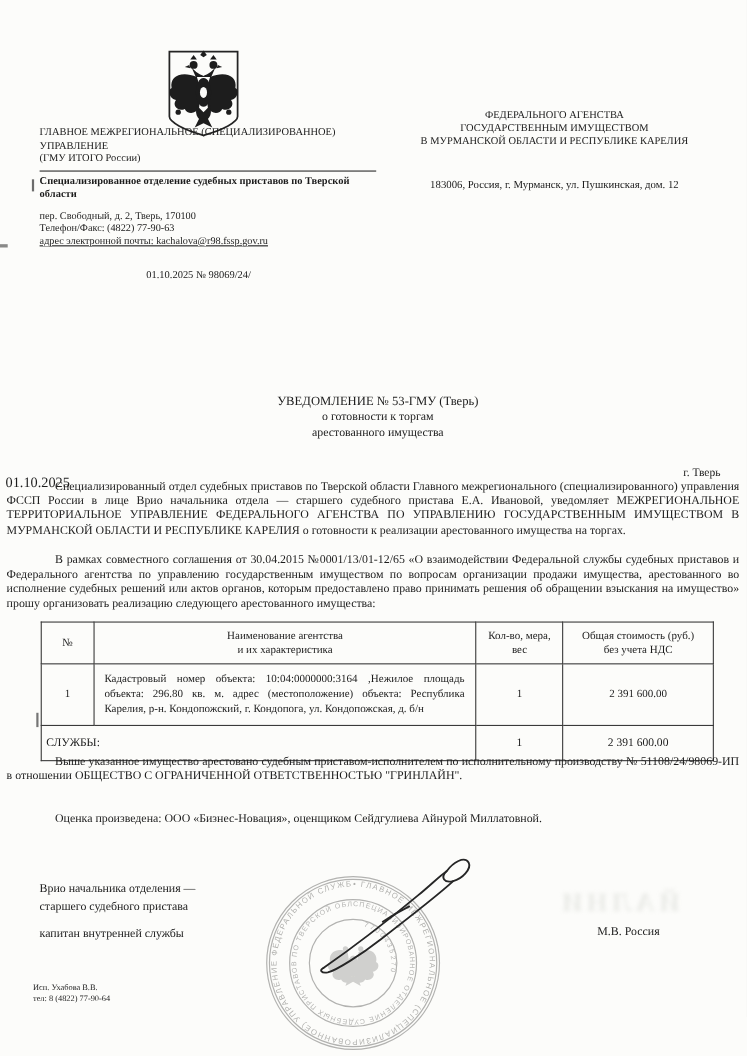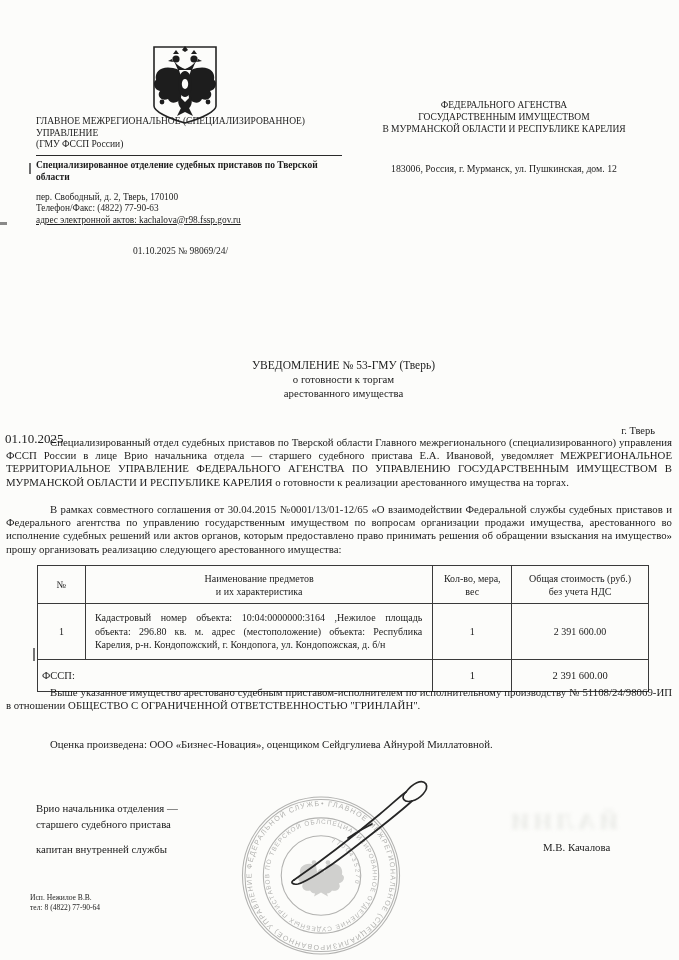--- a/index.html
+++ b/index.html
@@ -91,27 +91,27 @@
       <path d="M33,64 L29,72 L37,68 L45,72 L41,64 Z"></path>
 
       <circle cx="14" cy="58" r="2.4"></circle>
       <circle cx="60" cy="58" r="2.4"></circle>
     </g>
   </svg>
 
   <div class="sender-block">
     <div class="sender-org">ГЛАВНОЕ МЕЖРЕГИОНАЛЬНОЕ (СПЕЦИАЛИЗИРОВАННОЕ)</div>
     <div class="sender-org">УПРАВЛЕНИЕ</div>
-    <div class="sender-org">(ГМУ ФССП России)</div>
+    <div class="sender-org">(ГМУ ИТОГО России)</div>
     <hr class="sender-divider">
     <div class="sender-dept">Специализированное отделение судебных приставов по Тверской области</div>
     <div class="sender-addr">
       <div>пер. Свободный, д. 2, Тверь, 170100</div>
       <div>Телефон/Факс: (4822) 77-90-63</div>
-      <div class="sender-email">адрес электронной актов: kachalova@r98.fssp.gov.ru</div>
+      <div class="sender-email">адрес электронной почты: kachalova@r98.fssp.gov.ru</div>
     </div>
   </div>
 
   <div class="ref-line">01.10.2025 № 98069/24/</div>
 
   <div class="recipient-block">
     <div>ФЕДЕРАЛЬНОГО АГЕНСТВА</div>
     <div>ГОСУДАРСТВЕННЫМ ИМУЩЕСТВОМ</div>
     <div>В МУРМАНСКОЙ ОБЛАСТИ И РЕСПУБЛИКЕ КАРЕЛИЯ</div>
     <div class="recipient-addr">183006, Россия, г. Мурманск, ул. Пушкинская, дом. 12</div>
@@ -134,56 +134,56 @@
       <colgroup>
           <col style="width:48px">
           <col style="width:348px">
           <col style="width:79px">
           <col style="width:137px">
         </colgroup>
       <tbody>
           <tr>
         <th>№</th>
         <th>
-          <div>Наименование предметов</div>
+          <div>Наименование агентства</div>
           <div>и их характеристика</div>
         </th>
         <th>
           <div>Кол-во, мера,</div>
           <div>вес</div>
         </th>
         <th>
           <div>Общая стоимость (руб.)</div>
           <div>без учета НДС</div>
         </th>
       </tr>
       <tr class="row-item">
         <td class="c-center">1</td>
         <td class="c-name">Кадастровый  номер объекта: 10:04:0000000:3164 ,Нежилое площадь объекта: 296.80 кв. м. адрес (местоположение) объекта: Республика Карелия, р-н. Кондопожский, г. Кондопога, ул. Кондопожская, д. б/н</td>
         <td class="c-center">1</td>
         <td class="c-center">2 391 600.00</td>
       </tr>
       <tr class="row-total">
-        <td colspan="2">ФССП:</td>
+        <td colspan="2">СЛУЖБЫ:</td>
         <td class="c-center">1</td>
         <td class="c-center">2 391 600.00</td>
       </tr>
     </tbody>
       </table>
   </div>
 
   <p class="para p3">Выше указанное имущество арестовано судебным приставом-исполнителем по исполнительному производству № 51108/24/98069-ИП в отношении ОБЩЕСТВО С ОГРАНИЧЕННОЙ ОТВЕТСТВЕННОСТЬЮ "ГРИНЛАЙН".</p>
   <p class="para p4">Оценка произведена: ООО «Бизнес-Новация», оценщиком Сейдгулиева Айнурой Миллатовной.</p>
 
   <div class="sig-block">
     <div>Врио начальника отделения —</div>
     <div>старшего судебного пристава</div>
     <div class="sig-rank">капитан внутренней службы</div>
   </div>
-  <div class="sig-name">М.В. Качалова</div>
+  <div class="sig-name">М.В. Россия</div>
 
   <div class="bleed-smudge">ЙАЛНИ</div>
 
   <svg class="stamp" viewBox="0 0 170 170">
     <defs>
       <path id="ringO" d="M85,15 a70,70 0 1,1 -0.01,0"></path>
       <path id="ringI" d="M85,33 a52,52 0 1,1 -0.01,0"></path>
       <path id="ringN" d="M85,50 a35,35 0 1,1 -0.01,0"></path>
     </defs>
     <g stroke="#9a9a98" fill="none" stroke-width="1.1">
@@ -215,21 +215,21 @@
   <svg class="pen-signature" viewBox="0 0 175 135">
     <g fill="none" stroke="#262626" stroke-width="1.7" stroke-linecap="round">
       <path d="M26,108 C52,90 88,62 112,42 C122,34 132,24 138,20"></path>
       <path d="M138,20 C144,12 154,6 158,12 C161,18 152,27 144,29 C136,31 132,26 138,20 Z"></path>
       <path d="M144,29 C132,40 104,62 78,82 C60,96 38,110 30,112 C24,113 22,110 26,108"></path>
       <path d="M104,52 C96,56 86,62 80,66"></path>
     </g>
   </svg>
 
   <div class="footer">
-    <div>Исп. Нежилое В.В.</div>
+    <div>Исп. Ухабова В.В.</div>
     <div>тел: 8 (4822) 77-90-64</div>
   </div>
 
   <div class="artifact a1"></div>
   <div class="artifact a2"></div>
   <div class="artifact a3"></div>
 
 </div>
 
 </body></html>

